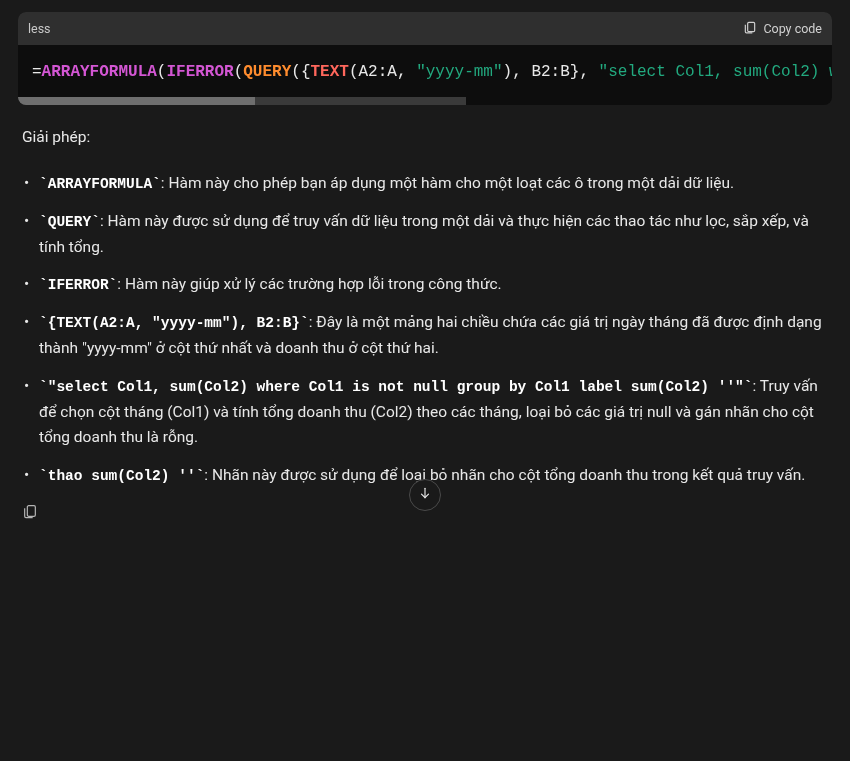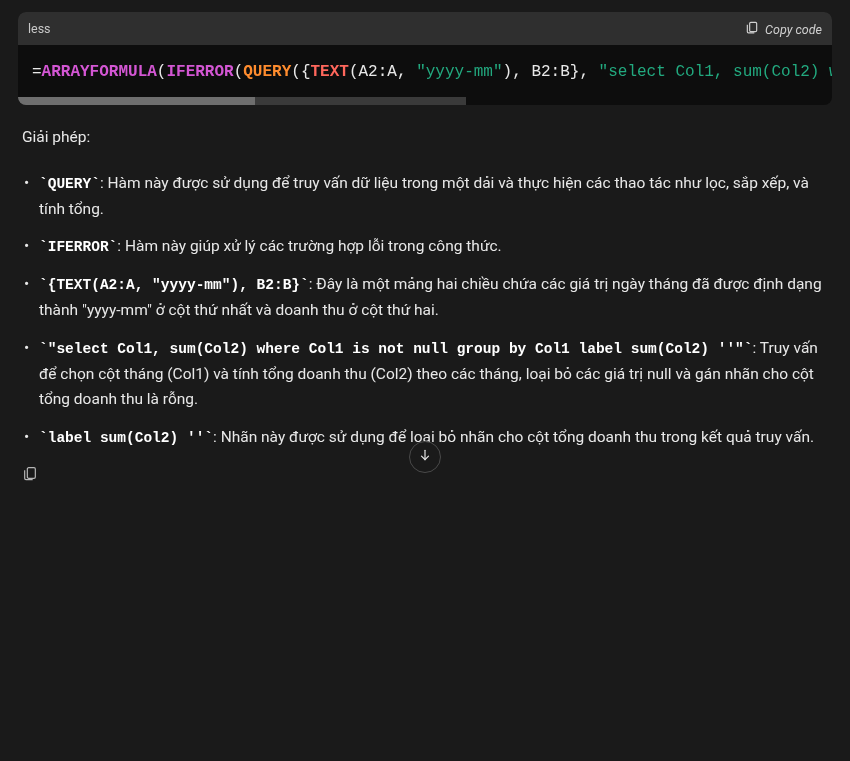--- a/index.html
+++ b/index.html
@@ -22,26 +22,25 @@
     display: flex;
     justify-content: space-between;
     align-items: center;
     background: #2f2f2f;
     padding: 8px 10px;
     font-size: 12.5px;
     color: #c9c9c9;
   }
   .copy-btn {
     display: inline-flex;
-    align-items: flex-end;
+    align-items: center;
     gap: 6px;
     cursor: pointer;
     color: #d0d0d0;
     font-size: 12.5px;
-    font-style: italic;
   }
   .copy-btn svg { width: 14px; height: 14px; }
   .code-body-wrapper { position: relative; }
   .code-body {
     padding: 16px 14px 22px 14px;
     white-space: nowrap;
     overflow-x: hidden;
     font-family: "SFMono-Regular", Consolas, "Liberation Mono", Menlo, monospace;
     font-size: 16px;
     line-height: 1.4;
@@ -149,33 +148,36 @@
       <div class="scrollbar-thumb"></div>
     </div>
   </div>
 </div>
 
 <div class="content">
   <p class="para">Giải phép:</p>
 
   <ul class="explain-list">
     <li>
+      <code class="inline">`ARRAYFORMULA`</code><span>: Hàm này cho phép bạn áp dụng một hàm cho một loạt các ô trong một dải dữ liệu.</span>
+    </li>
+    <li>
       <code class="inline">`QUERY`</code><span>: Hàm này được sử dụng để truy vấn dữ liệu trong một dải và thực hiện các thao tác như lọc, sắp xếp, và tính tổng.</span>
     </li>
     <li>
       <code class="inline">`IFERROR`</code><span>: Hàm này giúp xử lý các trường hợp lỗi trong công thức.</span>
     </li>
     <li>
       <code class="inline">`{TEXT(A2:A, "yyyy-mm"), B2:B}`</code><span>: Đây là một mảng hai chiều chứa các giá trị ngày tháng đã được định dạng thành "yyyy-mm" ở cột thứ nhất và doanh thu ở cột thứ hai.</span>
     </li>
     <li>
       <code class="inline">`"select Col1, sum(Col2) where Col1 is not null group by Col1 label sum(Col2) ''"`</code><span>: Truy vấn để chọn cột tháng (Col1) và tính tổng doanh thu (Col2) theo các tháng, loại bỏ các giá trị null và gán nhãn cho cột tổng doanh thu là rỗng.</span>
     </li>
     <li>
-      <code class="inline">`label sum(Col2) ''`</code><span>: Nhãn này được sử dụng để loại bỏ nhãn cho cột tổng doanh thu trong kết quả truy vấn.</span>
+      <code class="inline">`thao sum(Col2) ''`</code><span>: Nhãn này được sử dụng để loại bỏ nhãn cho cột tổng doanh thu trong kết quả truy vấn.</span>
     </li>
   </ul>
 
 </div>
 
 <div class="bottom-actions">
   <div class="scroll-down-btn">
     <span>
       <svg viewBox="0 0 24 24" fill="none" stroke-width="2" stroke-linecap="round" stroke-linejoin="round">
         <line x1="12" y1="4" x2="12" y2="20"></line>

